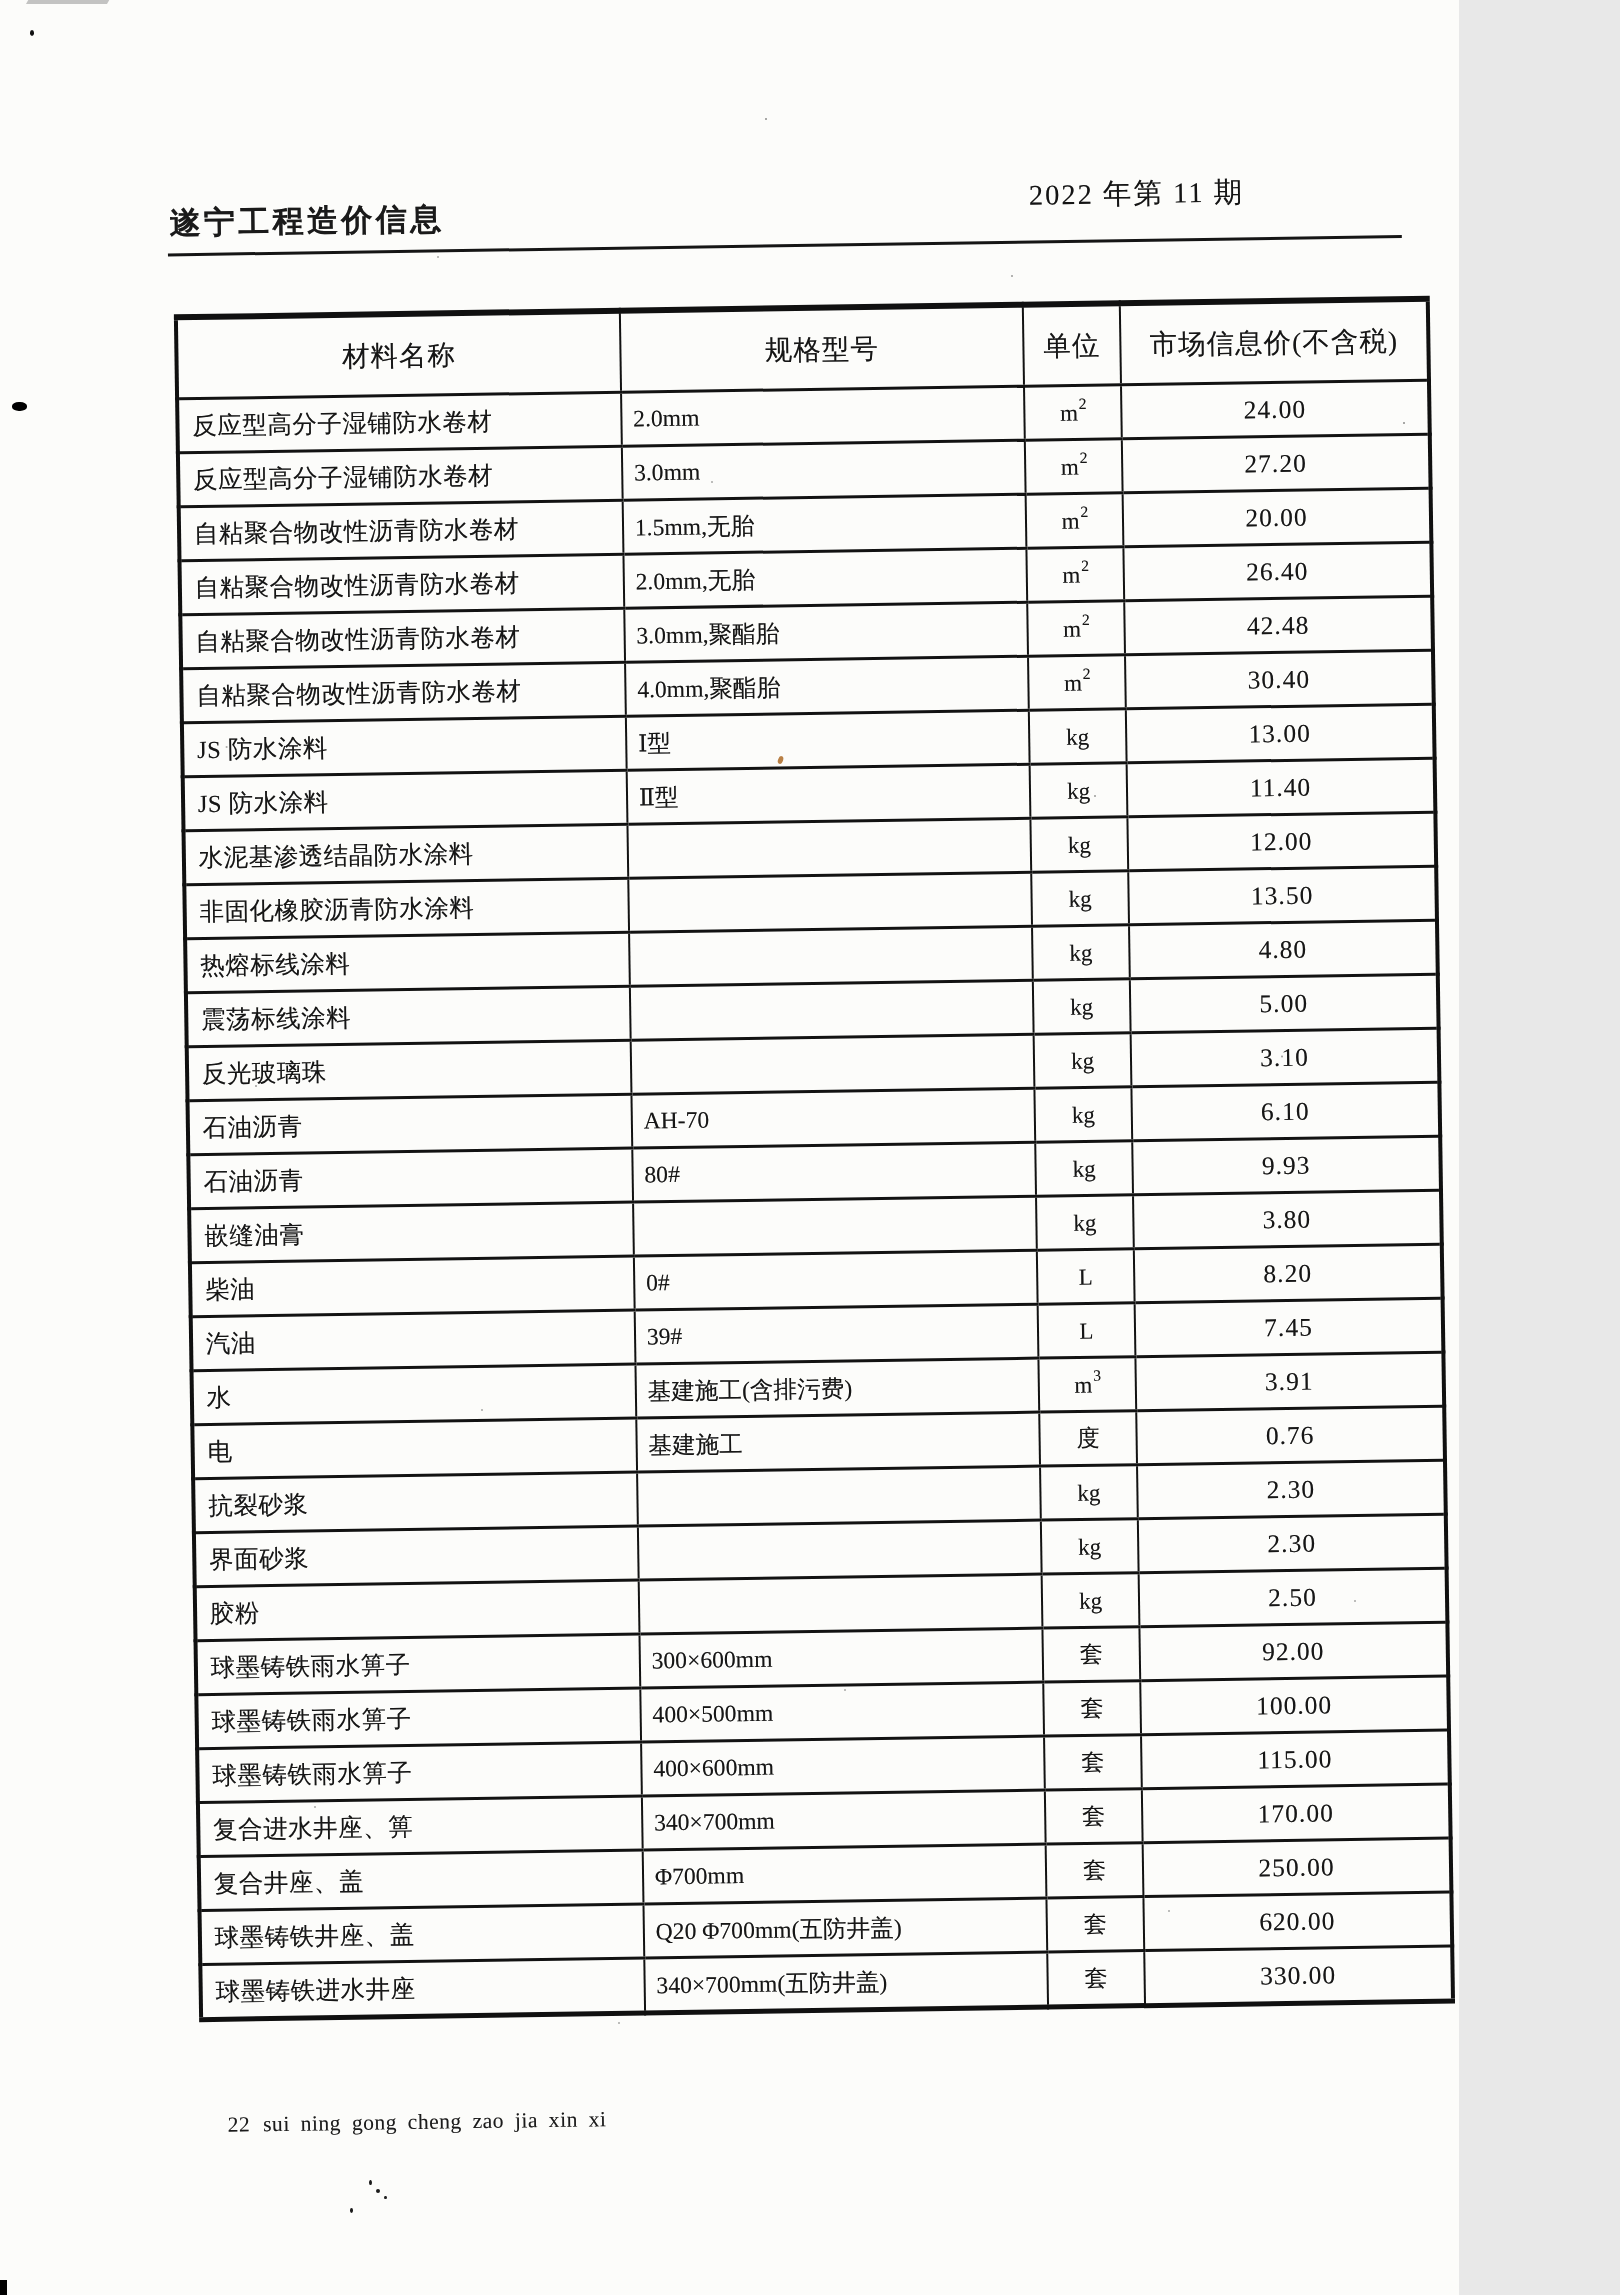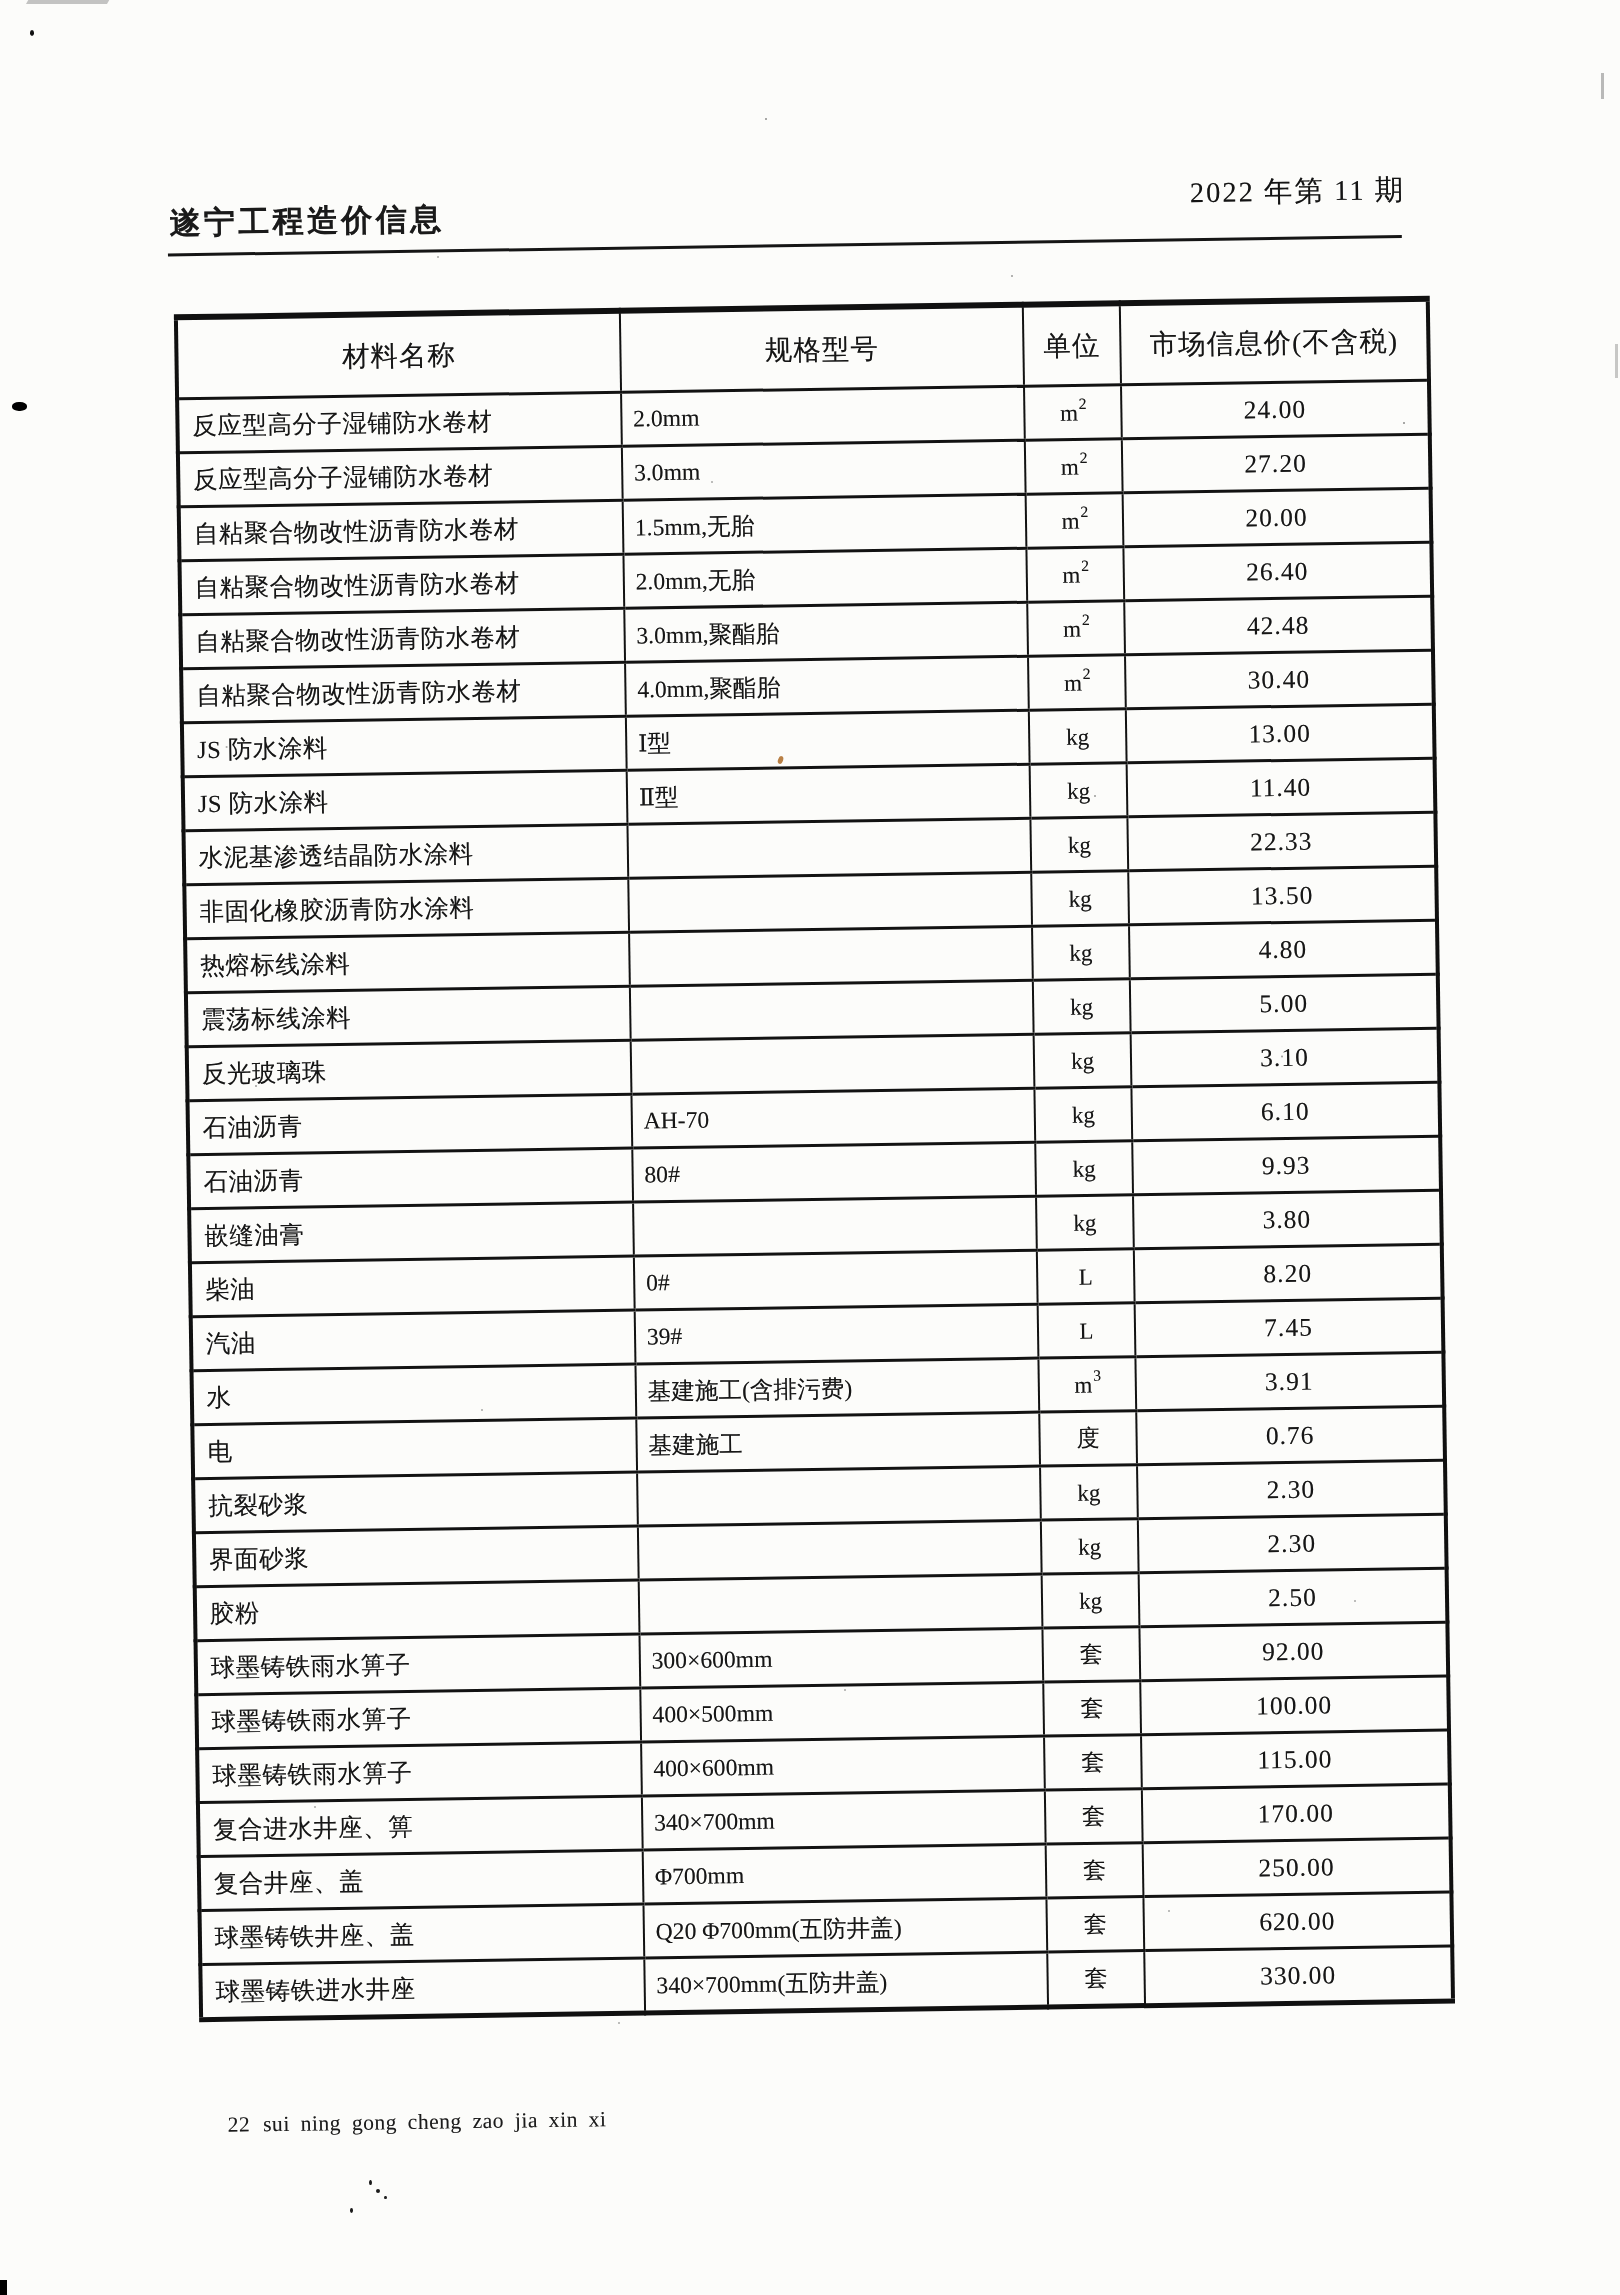--- a/index.html
+++ b/index.html
@@ -1,18 +1,18 @@
 <!DOCTYPE html>
 <html style="font-size:7.9px"><head>
 <meta charset="utf-8">
 <style>
   html,body{margin:0;padding:0;background:#e8e8e8;}
   .page{
     position:relative;
-    width:1620px;height:2295px;
+    width:1459px;height:2295px;
     background:#fcfcfa;
     overflow:hidden;
     font-family:"Liberation Serif","DejaVu Serif",serif;
     color:#161616;
   }
   .scan-content{
     position:absolute;inset:0;
     transform:rotate(-0.85deg);
     transform-origin:810px 1129px;
   }
@@ -164,21 +164,21 @@
         <td class="c-name"><span>JS 防水涂料</span></td>
         <td class="c-spec"><span>Ⅱ型</span></td>
         <td class="c-unit"><span>kg</span><sup></sup></td>
         <td class="c-price"><span>11.40</span></td>
       </tr>
 
       <tr>
         <td class="c-name"><span>水泥基渗透结晶防水涂料</span></td>
         <td class="c-spec"><span></span></td>
         <td class="c-unit"><span>kg</span><sup></sup></td>
-        <td class="c-price"><span>22.33</span></td>
+        <td class="c-price"><span>12.00</span></td>
       </tr>
 
       <tr>
         <td class="c-name"><span>非固化橡胶沥青防水涂料</span></td>
         <td class="c-spec"><span></span></td>
         <td class="c-unit"><span>kg</span><sup></sup></td>
         <td class="c-price"><span>13.50</span></td>
       </tr>
 
       <tr>

